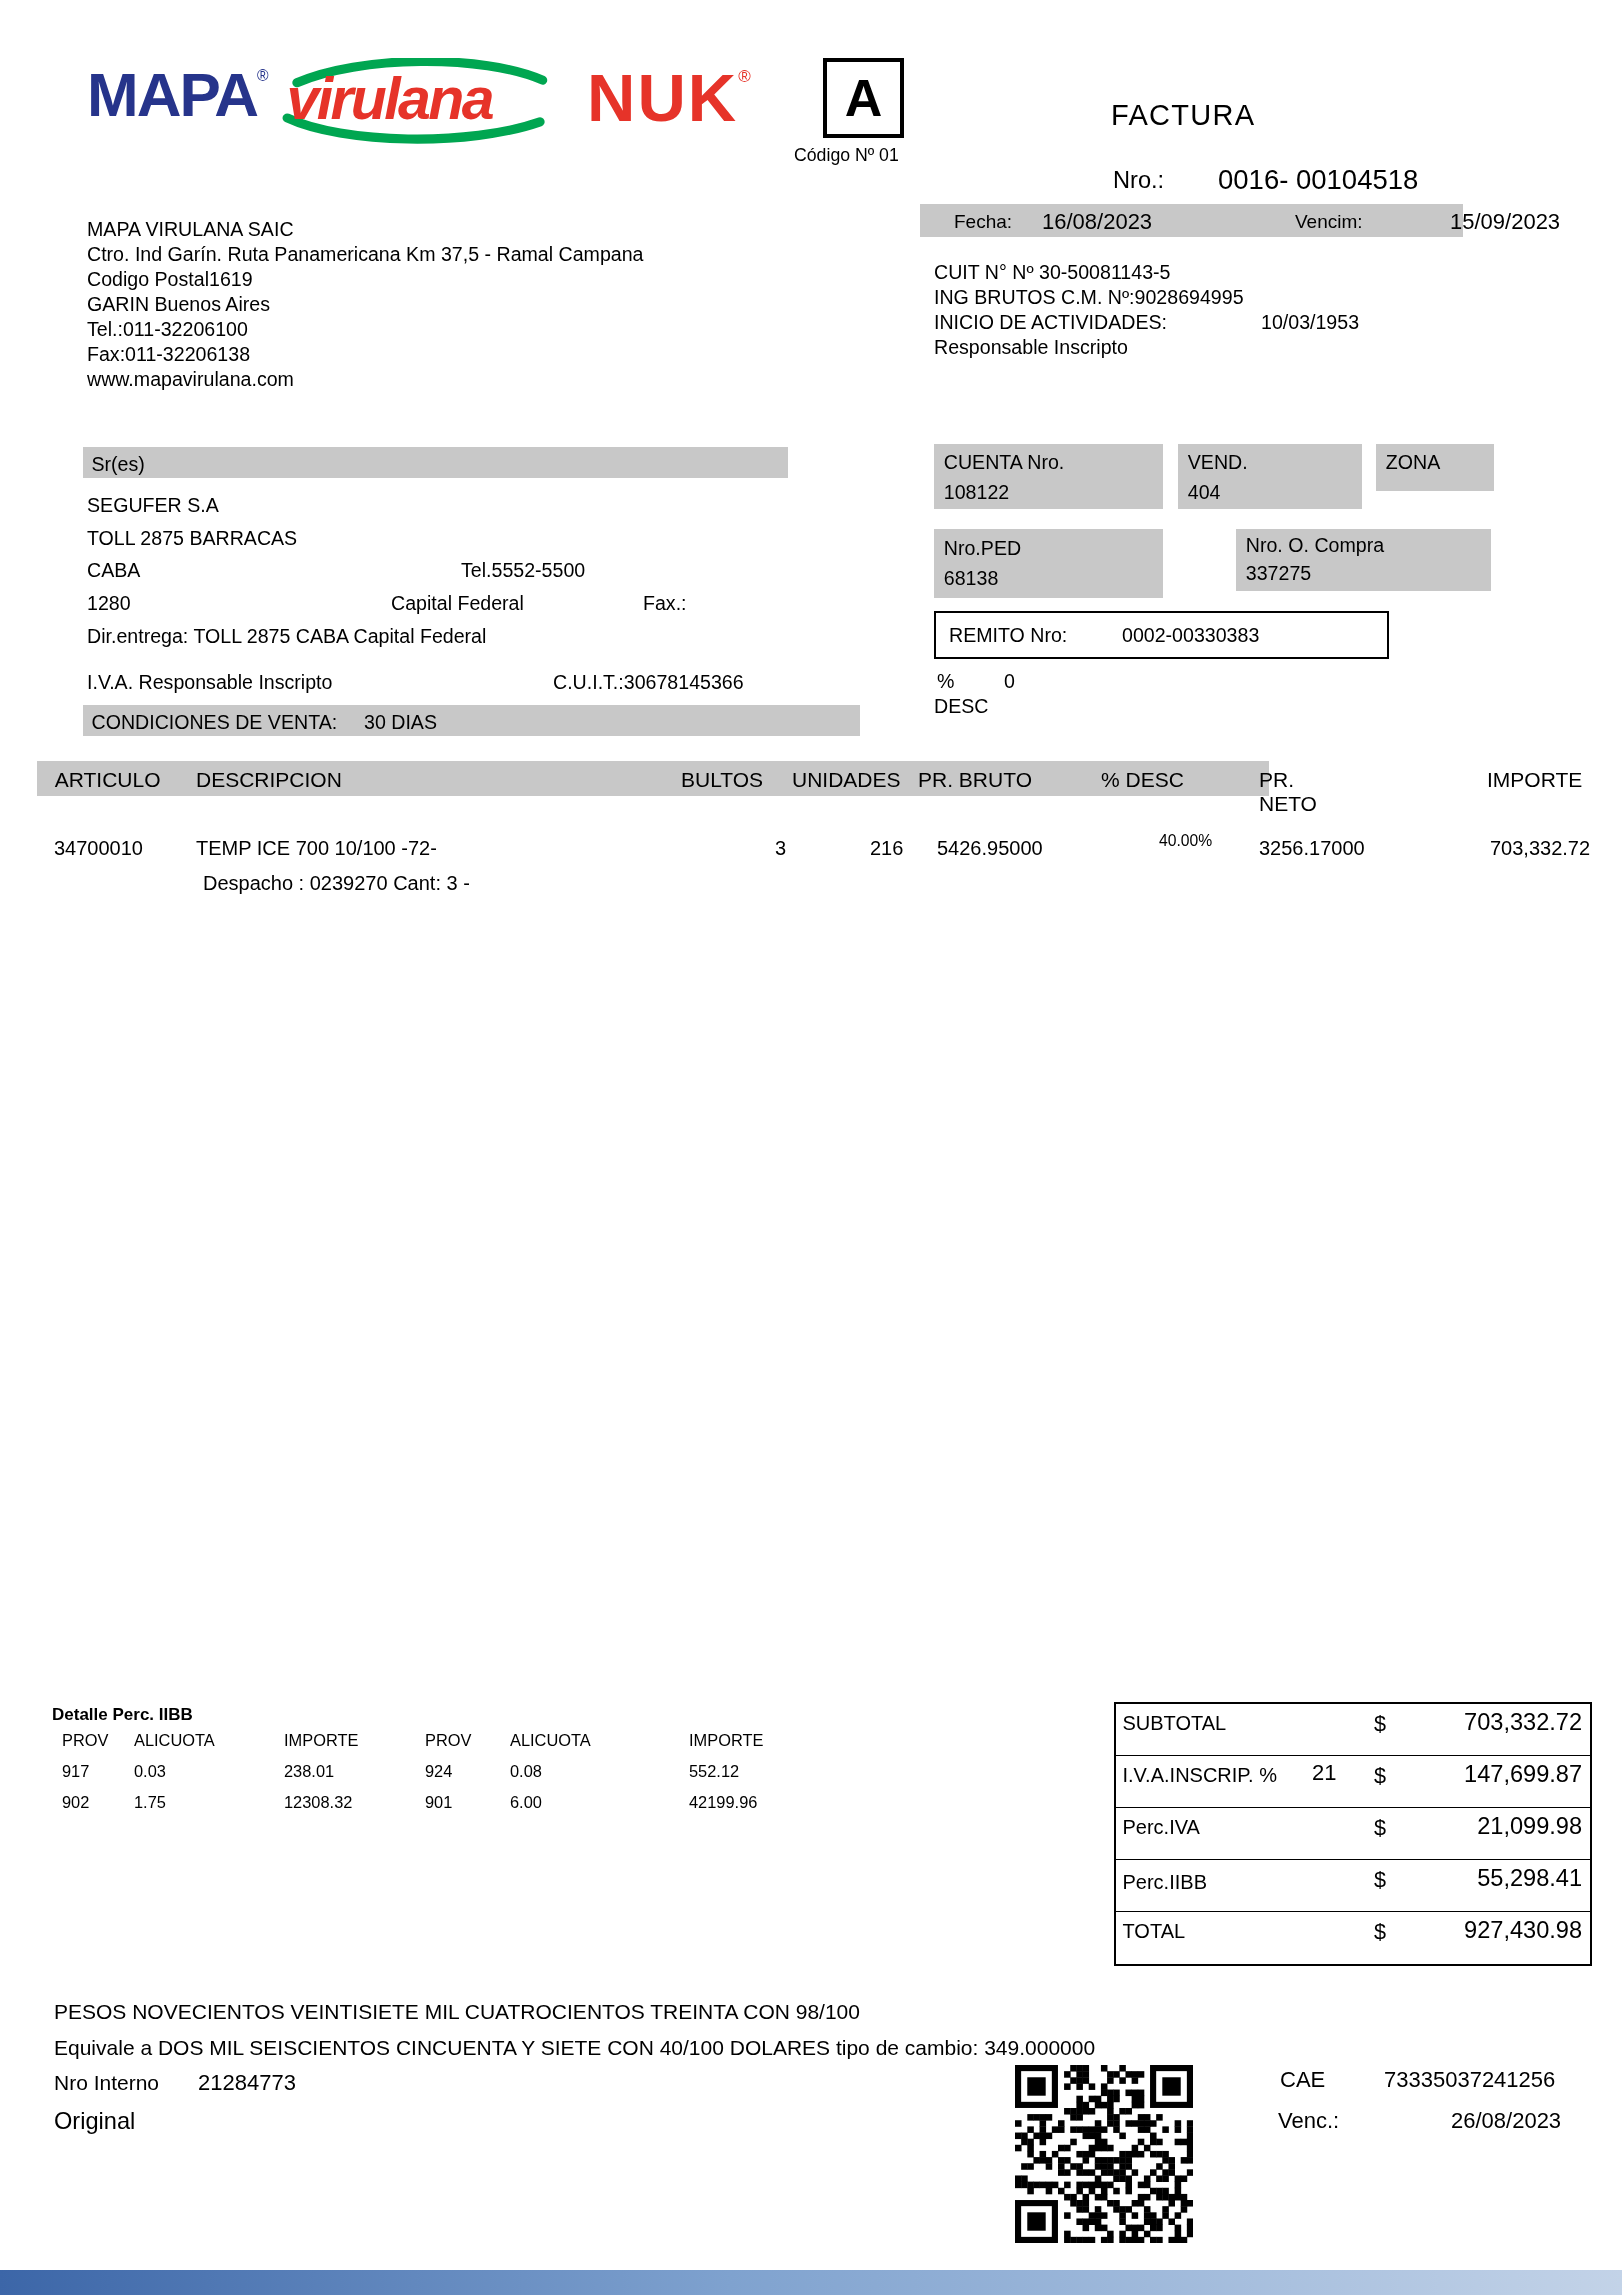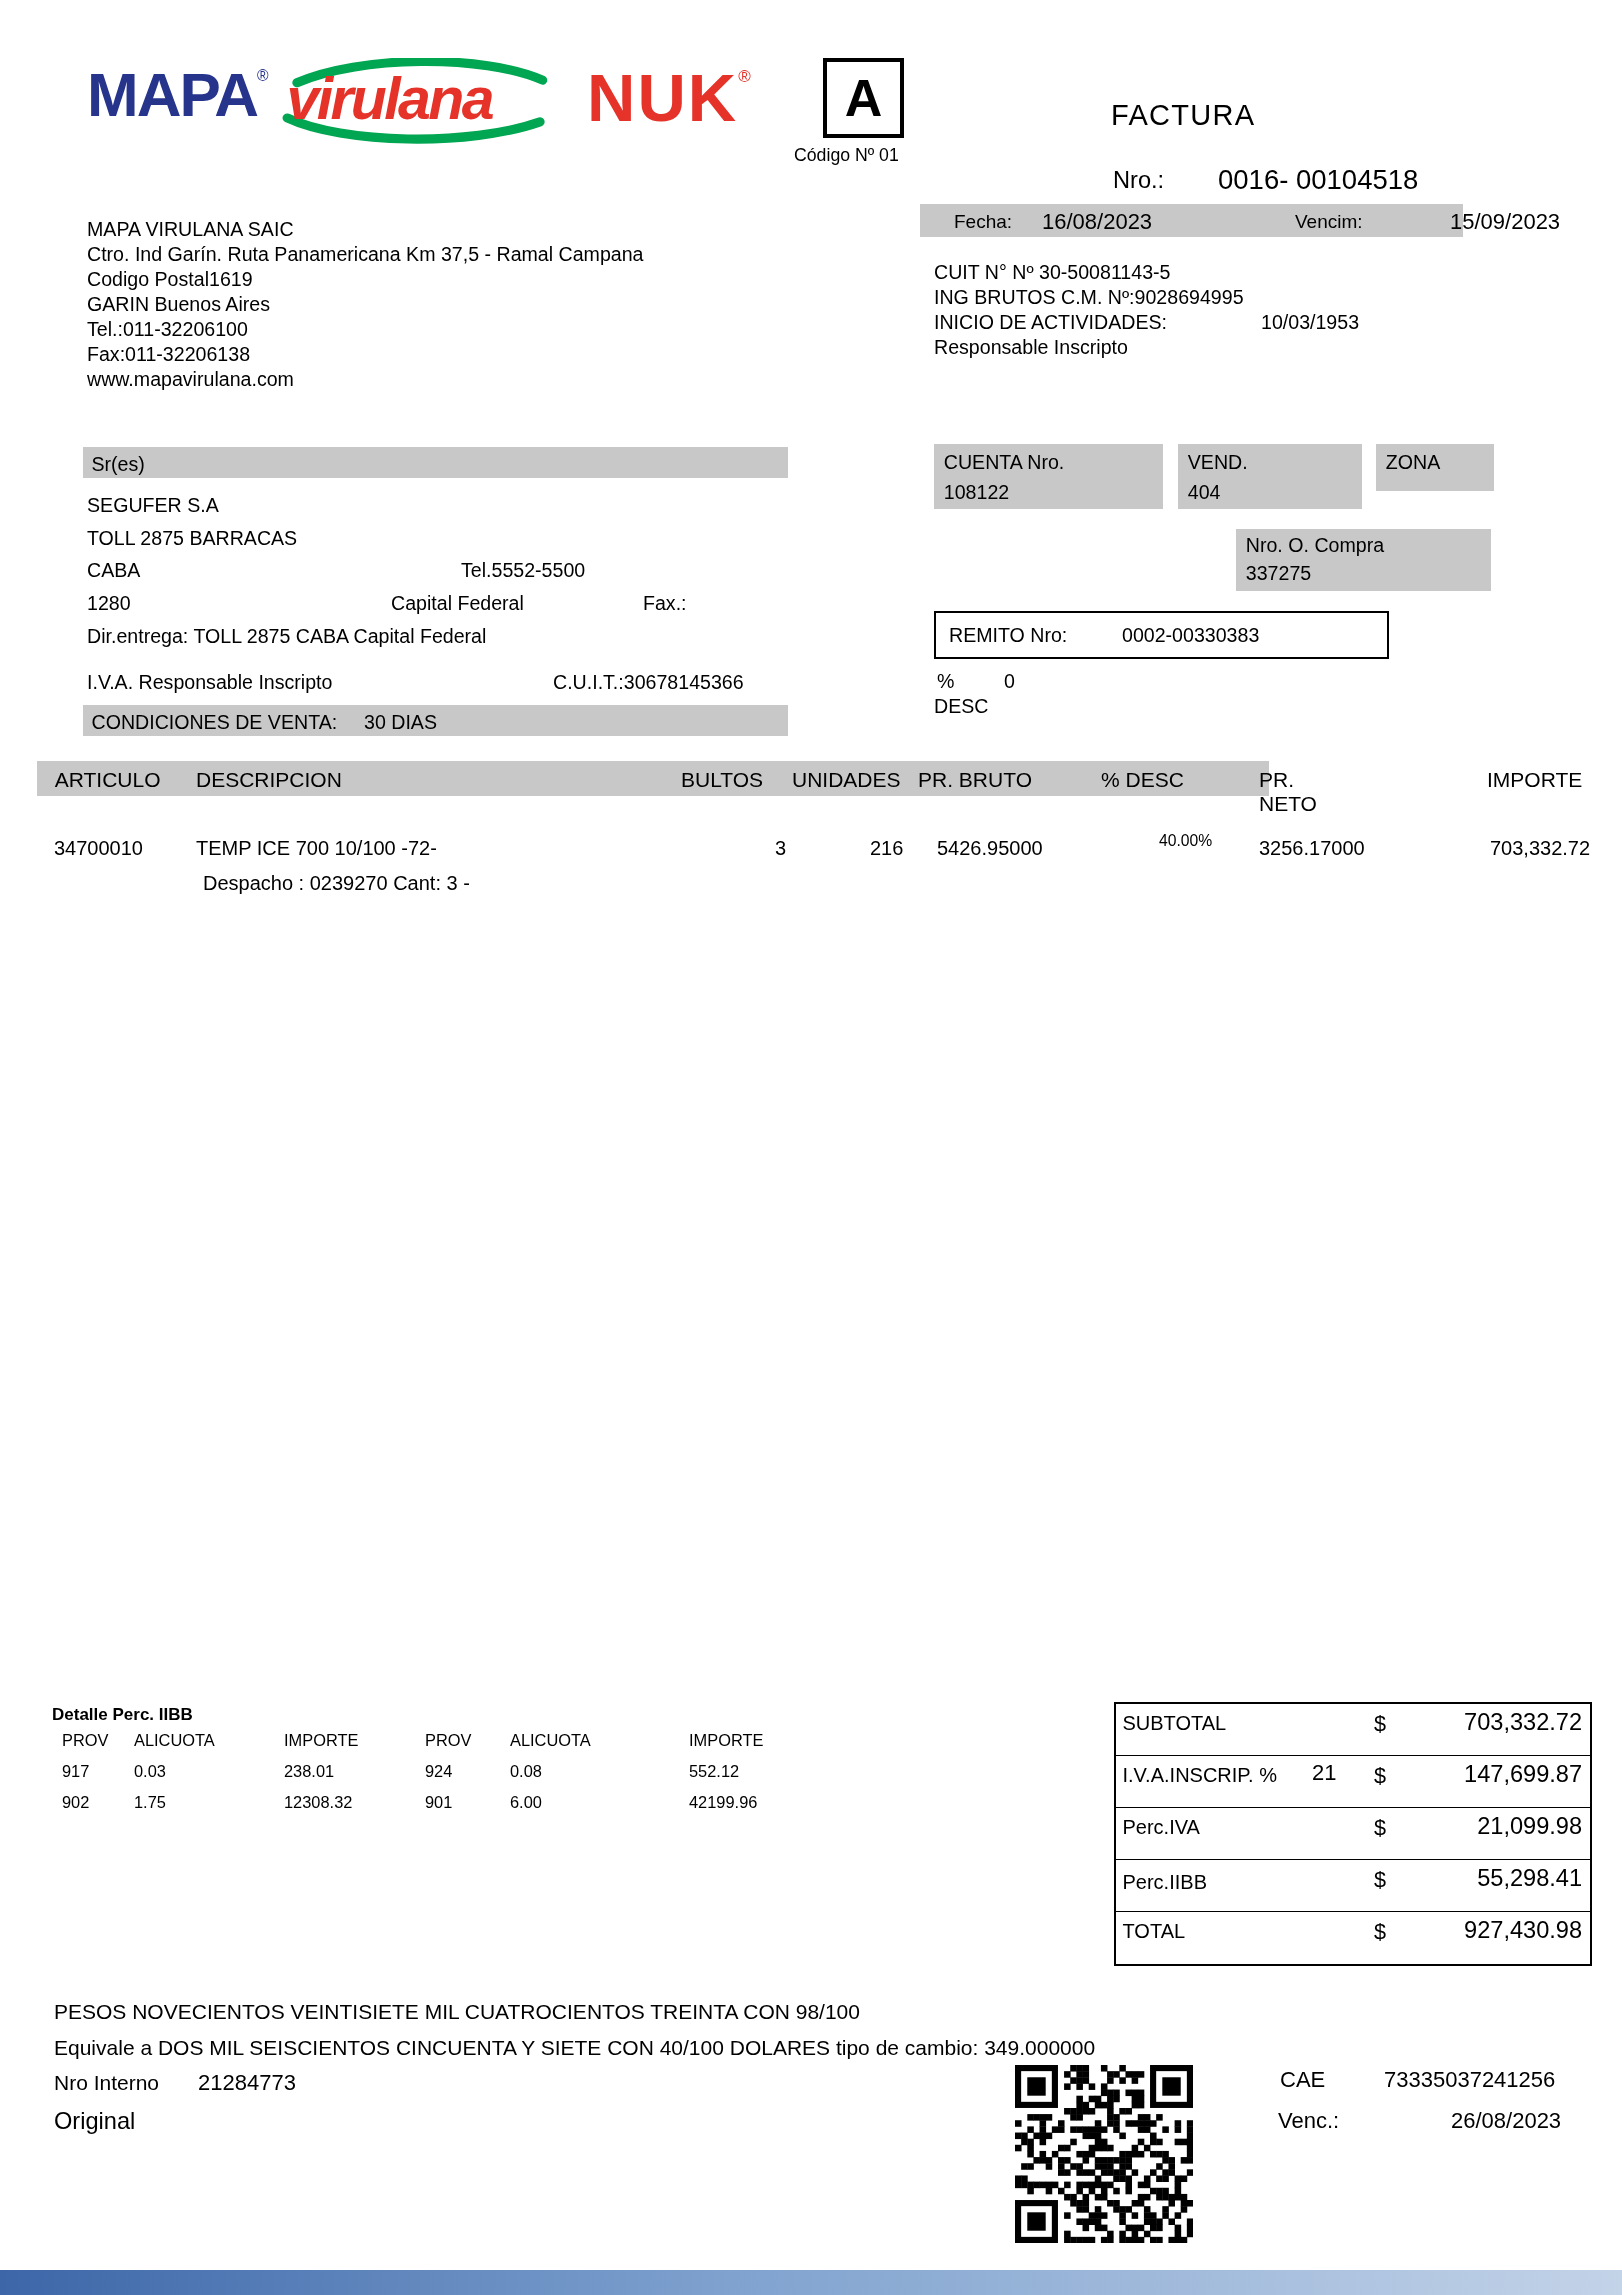--- a/index.html
+++ b/index.html
@@ -122,35 +122,39 @@
   <div class="abs t30" style="left:87px;top:494px">SEGUFER S.A</div>
   <div class="abs t30" style="left:87px;top:527px">TOLL 2875 BARRACAS</div>
   <div class="abs t30" style="left:87px;top:559px">CABA</div>
   <div class="abs t30" style="left:461px;top:559px">Tel.5552-5500</div>
   <div class="abs t30" style="left:87px;top:592px">1280</div>
   <div class="abs t30" style="left:391px;top:592px">Capital Federal</div>
   <div class="abs t30" style="left:643px;top:592px">Fax.:</div>
   <div class="abs t30" style="left:87px;top:625px">Dir.entrega: TOLL 2875 CABA Capital Federal</div>
   <div class="abs t30" style="left:87px;top:671px">I.V.A.  Responsable Inscripto</div>
   <div class="abs t30" style="left:553px;top:671px">C.U.I.T.:30678145366</div>
-  <div class="abs graybar" style="left:83px;top:705px;width:705px;height:31px">
+  <div class="abs graybar" style="left:83px;top:705px;width:777px;height:31px">
     <span class="abs t30" style="left:8.5px;top:5.9px">CONDICIONES DE VENTA:</span>
     <span class="abs t30" style="left:281px;top:5.9px">30 DIAS</span>
   </div>
 
   <div class="abs acc-box" style="left:934px;top:444px;width:229px;height:65px">
     <span class="abs t30" style="left:9.8px;top:6.5px">CUENTA Nro.</span>
     <span class="abs t30" style="left:9.8px;top:37px">108122</span>
   </div>
   <div class="abs acc-box" style="left:1178px;top:444px;width:184px;height:65px">
     <span class="abs t30" style="left:9.8px;top:6.5px">VEND.</span>
     <span class="abs t30" style="left:9.8px;top:37px">404</span>
   </div>
   <div class="abs acc-box" style="left:1376px;top:444px;width:118px;height:47px">
     <span class="abs t30" style="left:9.8px;top:6.5px">ZONA</span>
+  </div>
+  <div class="abs acc-box" style="left:934px;top:529px;width:229px;height:69px">
+    <span class="abs t30" style="left:9.8px;top:7.9px">Nro.PED</span>
+    <span class="abs t30" style="left:9.8px;top:38px">68138</span>
   </div>
   <div class="abs acc-box" style="left:1236px;top:529px;width:255px;height:62px">
     <span class="abs t30" style="left:9.8px;top:5.2px">Nro. O. Compra</span>
     <span class="abs t30" style="left:9.8px;top:33px">337275</span>
   </div>
   <div class="abs remito-box">
     <span class="abs t30" style="left:13px;top:10.5px">REMITO Nro:</span>
     <span class="abs t30" style="left:186px;top:10.5px">0002-00330383</span>
   </div>
   <div class="abs t30" style="left:937px;top:670px">%</div>

